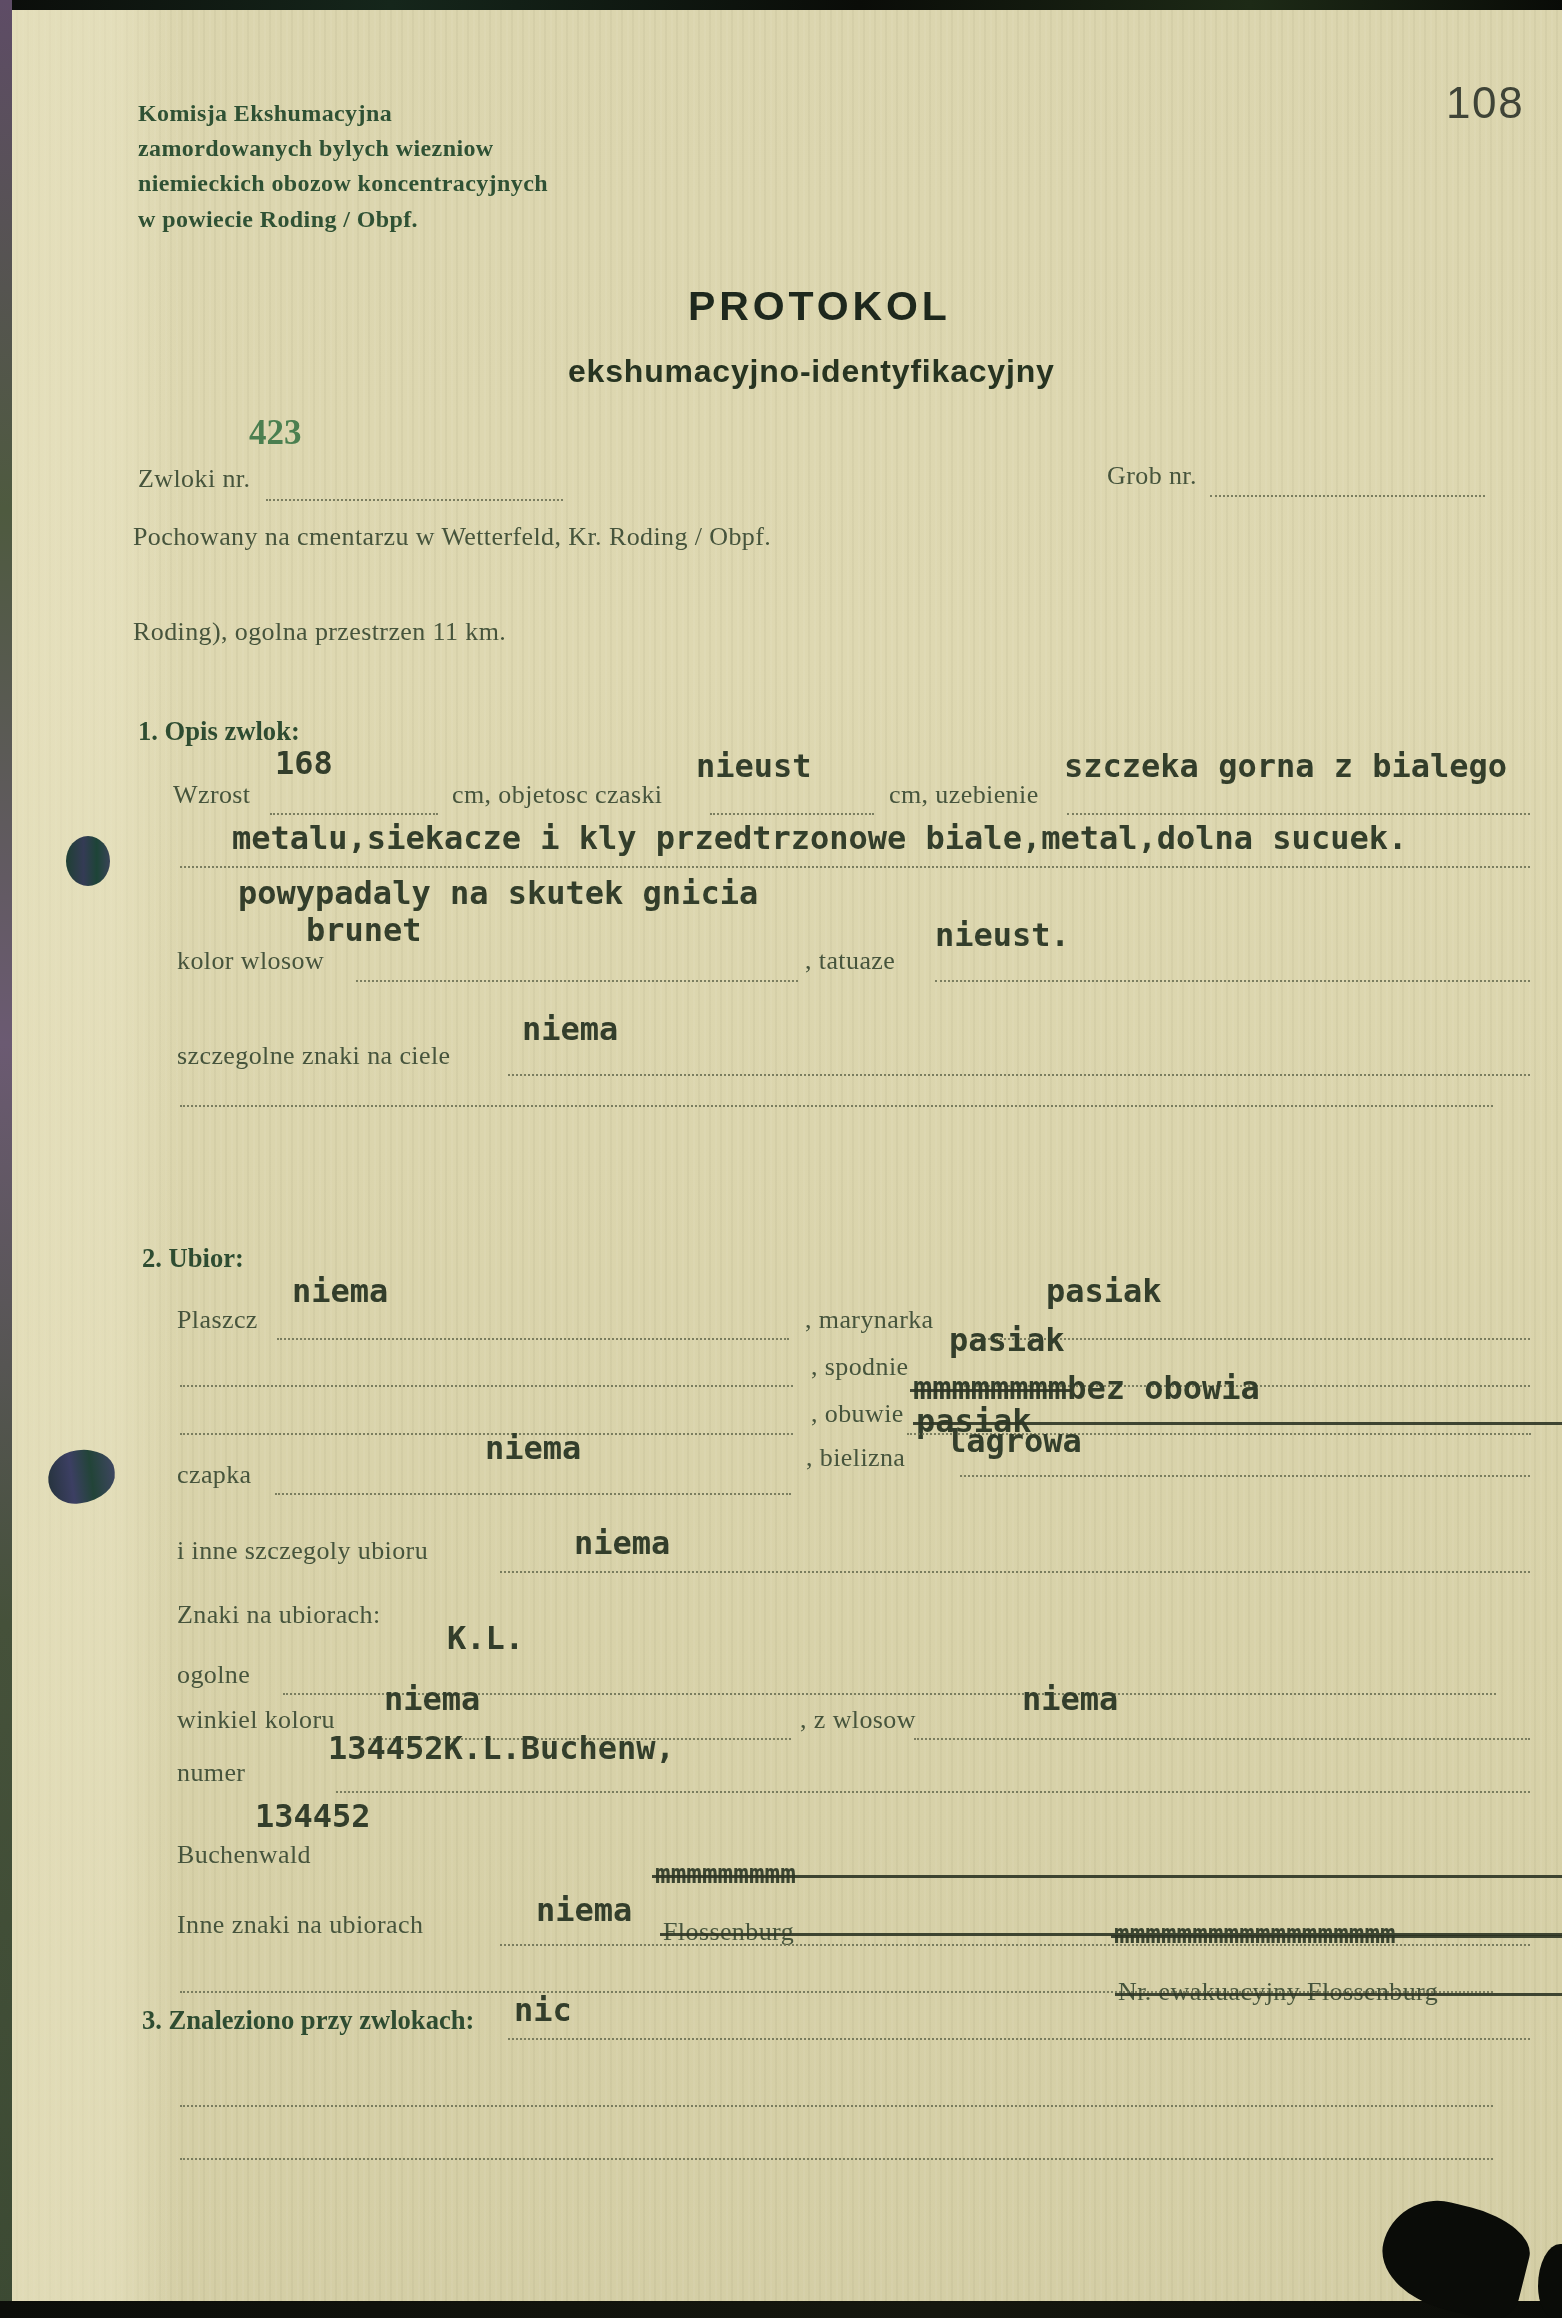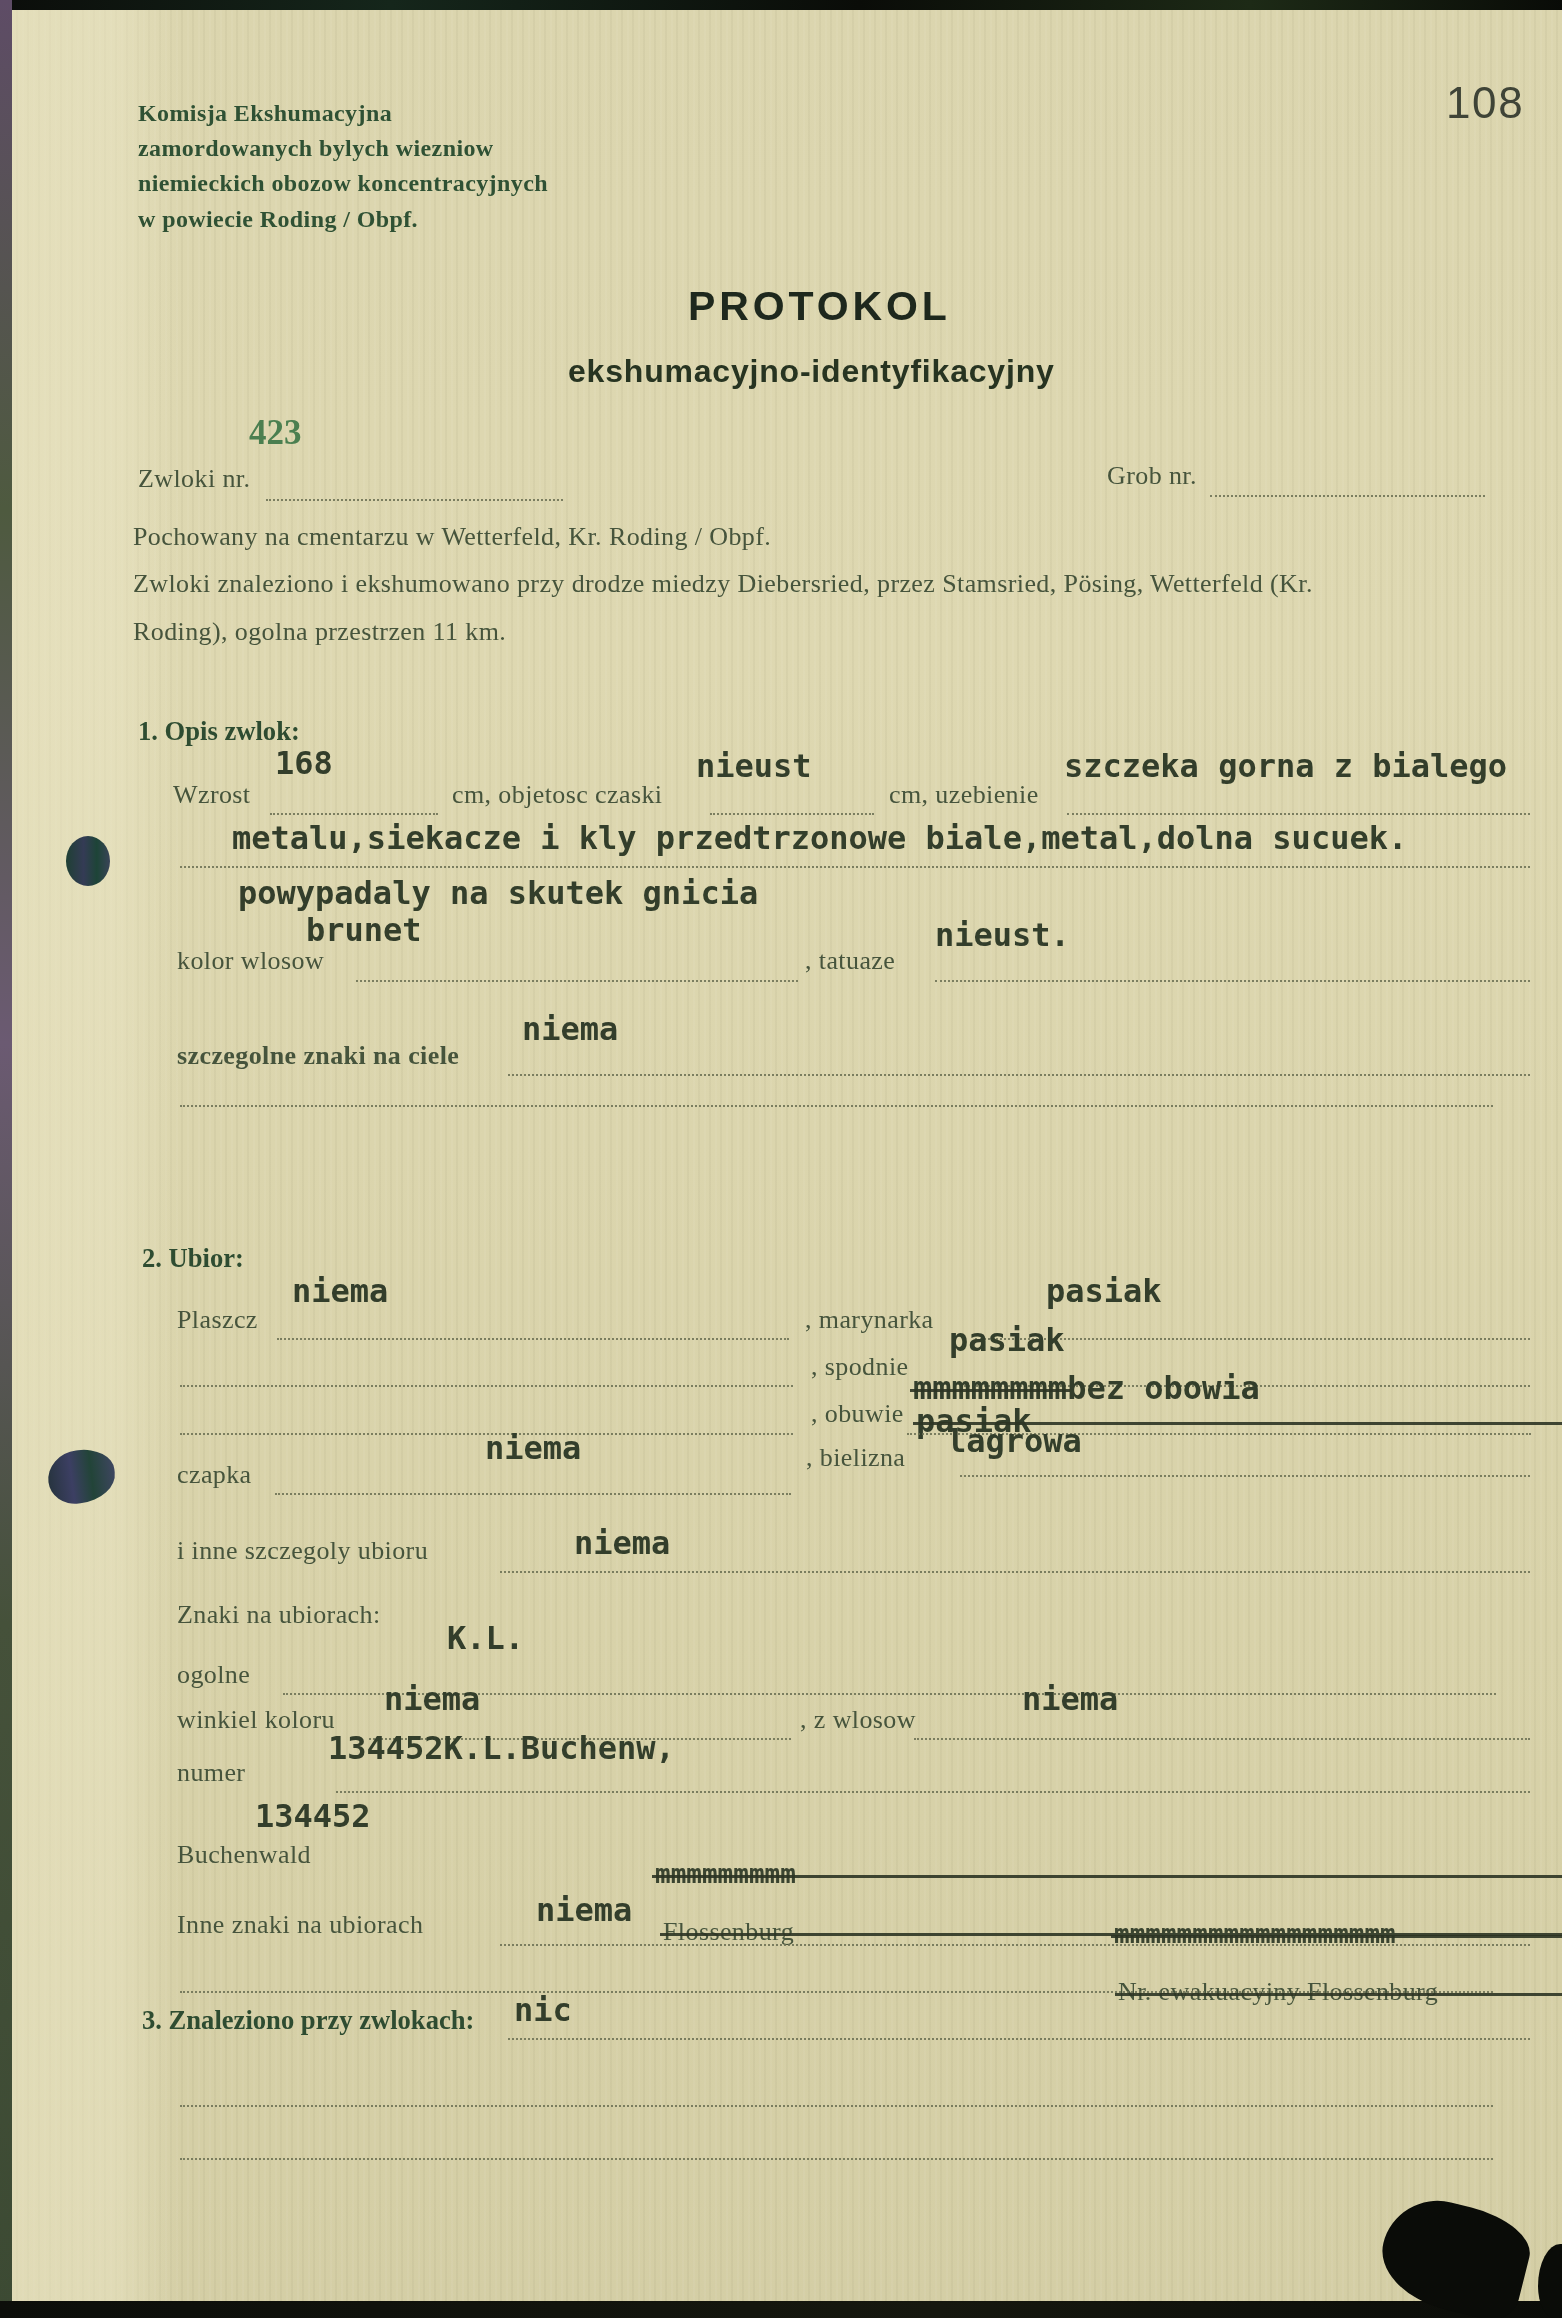--- a/index.html
+++ b/index.html
@@ -60,21 +60,20 @@
   <div class="abs title" style="left:688px;top:283px;">PROTOKOL</div>
   <div class="abs subtitle" style="left:568px;top:353px;">ekshumacyjno-identyfikacyjny</div>
 
   <div class="abs typed-green" style="left:249px;top:413px;">423</div>
   <div class="abs printed" style="left:138px;top:464px;">Zwloki nr.</div>
   <div class="dots" style="left:266px;top:499px;width:297px;"></div>
   <div class="abs printed" style="left:1107px;top:461px;">Grob nr.</div>
   <div class="dots" style="left:1210px;top:495px;width:275px;"></div>
 
   <div class="abs printed" style="left:133px;top:522px;">Pochowany na cmentarzu w Wetterfeld, Kr. Roding / Obpf.</div>
-  <div class="abs printed" style="left:133px;top:569px;">Zwloki znaleziono i ekshumowano przy drodze miedzy Diebersried, przez Stamsried, Pösing, Wetterfeld (Kr.</div>
   <div class="abs printed" style="left:133px;top:617px;">Roding), ogolna przestrzen 11 km.</div>
 
   <div class="abs printed-bold" style="left:138px;top:716px;">1. Opis zwlok:</div>
 
   <div class="abs typed" style="left:275px;top:744px;">168</div>
   <div class="abs typed" style="left:696px;top:747px;">nieust</div>
   <div class="abs typed" style="left:1064px;top:747px;">szczeka gorna  z bialego</div>
 
   <div class="abs printed" style="left:173px;top:780px;">Wzrost</div>
   <div class="dots" style="left:270px;top:813px;width:168px;"></div>
@@ -88,21 +87,21 @@
   <div class="abs typed" style="left:238px;top:874px;">powypadaly na skutek gnicia</div>
 
   <div class="abs typed" style="left:306px;top:911px;">brunet</div>
   <div class="abs printed" style="left:177px;top:946px;">kolor wlosow</div>
   <div class="dots" style="left:356px;top:980px;width:442px;"></div>
   <div class="abs printed" style="left:805px;top:946px;">, tatuaze</div>
   <div class="abs typed" style="left:935px;top:916px;">nieust.</div>
   <div class="dots" style="left:935px;top:980px;width:595px;"></div>
 
   <div class="abs typed" style="left:522px;top:1010px;">niema</div>
-  <div class="abs printed" style="left:177px;top:1041px;font-weight:bold;">szczegolne znaki na ciele</div>
+  <div class="abs printed" style="left:177px;top:1041px;">szczegolne znaki na ciele</div>
   <div class="dots" style="left:508px;top:1074px;width:1022px;"></div>
   <div class="dots" style="left:180px;top:1105px;width:1313px;"></div>
 
   <div class="abs printed-bold" style="left:142px;top:1243px;">2. Ubior:</div>
 
   <div class="abs typed" style="left:292px;top:1272px;">niema</div>
   <div class="abs printed" style="left:177px;top:1305px;">Plaszcz</div>
   <div class="dots" style="left:277px;top:1338px;width:512px;"></div>
   <div class="abs printed" style="left:805px;top:1305px;">, marynarka</div>
   <div class="abs typed" style="left:1046px;top:1272px;">pasiak</div>

